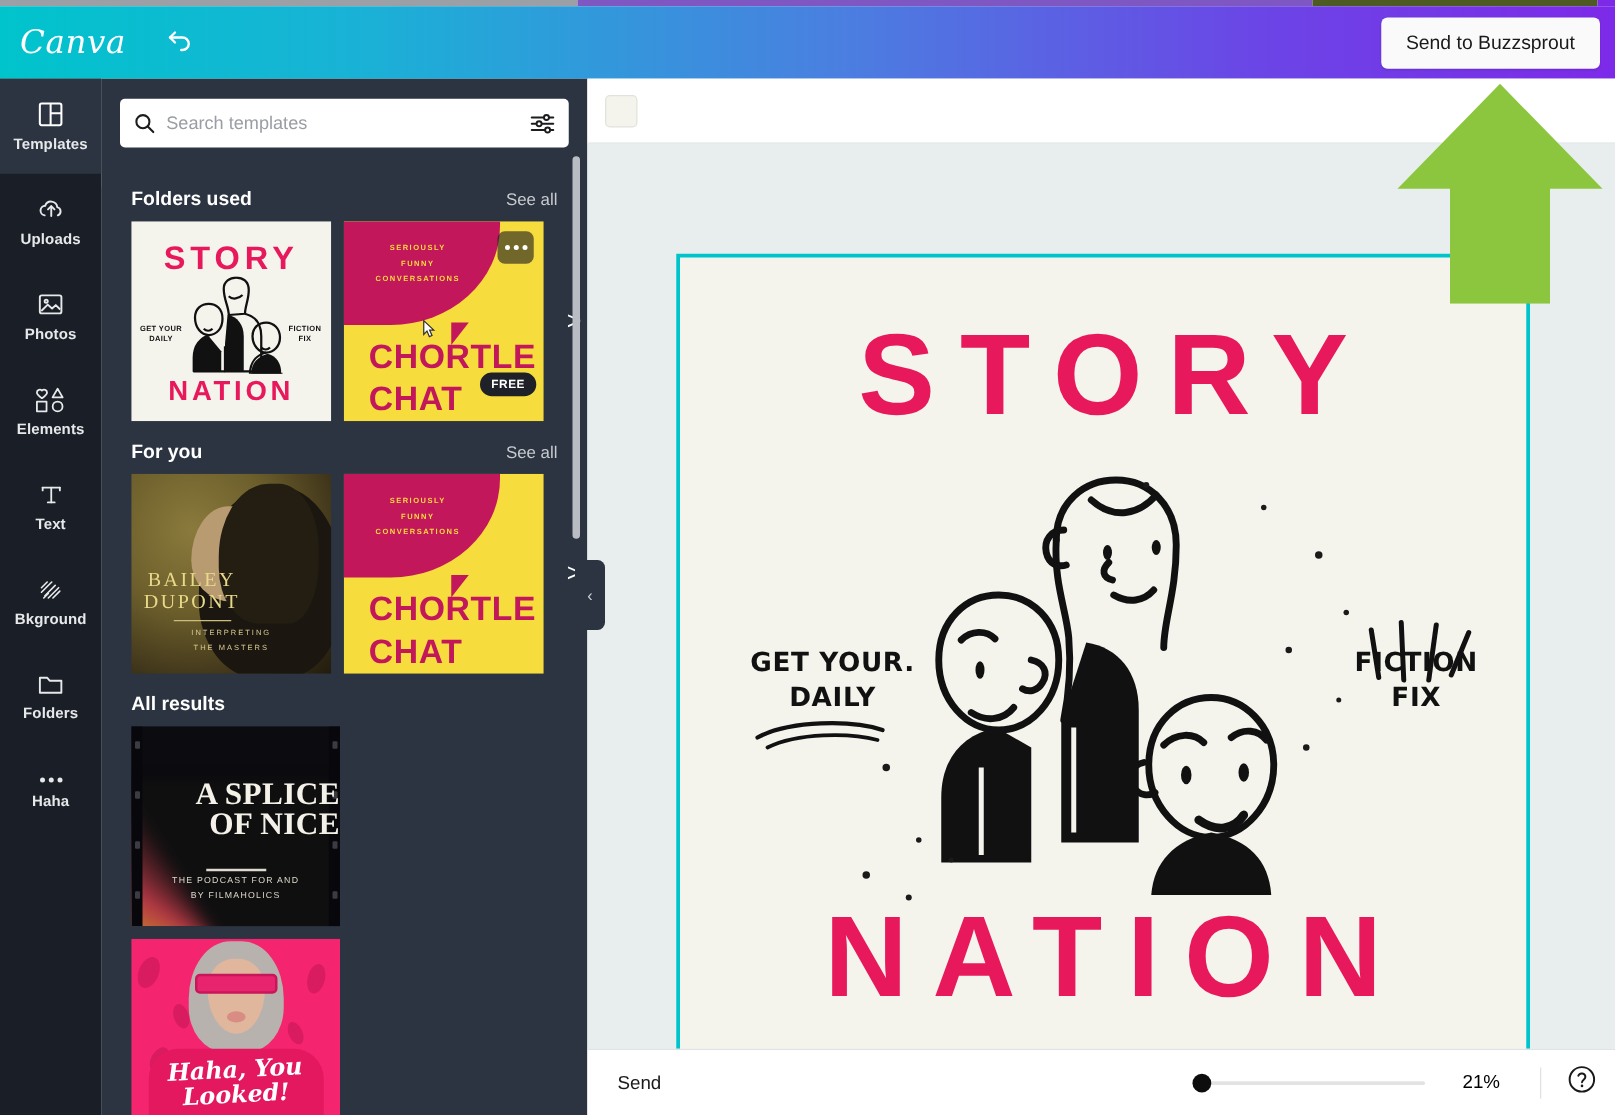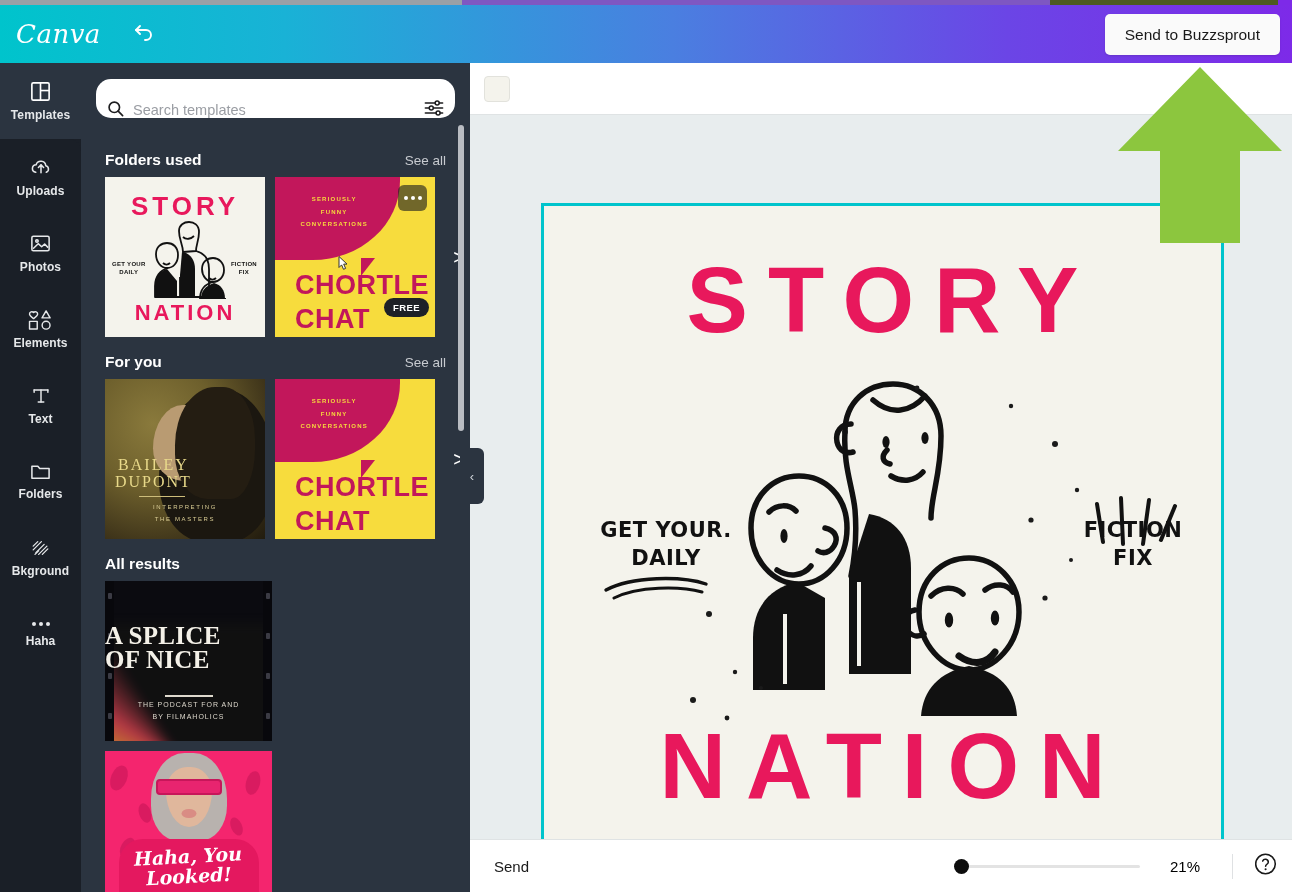--- a/index.html
+++ b/index.html
@@ -61,22 +61,22 @@
   .rail-item svg { display:block; }
   .rail-list { position:absolute; left:0; top:0; width:81px; }
 
   
   .panel {
     position:absolute; left:81px; top:63px; width:389px; height:829px;
     background:#2b3440; overflow:hidden;
   }
   .search-wrap { padding:16px 15px 0 15px; }
   .search-box {
-    position:relative; height:39px; background:#fff; border-radius:15px;
-    display:flex; align-items:flex-end; padding:0 10px;
+    position:relative; height:39px; background:#fff; border-radius:4px;
+    display:flex; align-items:center; padding:16px 10px;
   }
   .search-input {
     flex:1; border:none; outline:none; font-size:14.5px;
     font-family:"Liberation Sans", sans-serif; color:#44464a;
     background:transparent; margin-left:8px;
   }
   .search-input::placeholder { color:#9a9da3; }
   .icon-btn { display:flex; align-items:center; justify-content:center; cursor:pointer; }
 
   .panel-scroll { position:absolute; left:0; top:72px; width:389px; height:757px; }
@@ -195,21 +195,21 @@
     filter: blur(5px); opacity:.85;
   }
   .art-splice .film-l, .art-splice .film-r {
     position:absolute; top:0; bottom:0; width:9px; background:#08080c;
   }
   .art-splice .film-l { left:0; } .art-splice .film-r { right:0; }
   .art-splice .perf {
     position:absolute; left:2.5px; width:4px; height:6px; background:#3b3b44; border-radius:1px;
   }
   .art-splice .ttl {
-    position:absolute; left:0; right:0; top:27%; text-align:left;
+    position:absolute; left:0; right:0; top:27%; text-align:right;
     color:#f4f1e8; font-family:"Liberation Serif", serif; font-weight:700;
     font-size:25px; line-height:.96; letter-spacing:.3px;
   }
   .art-splice .rule2 {
     position:absolute; left:50%; transform:translateX(-50%); bottom:44px;
     width:48px; height:2px; background:#ded9cd;
   }
   .art-splice .sub {
     position:absolute; left:0; right:0; bottom:18px; text-align:center;
     color:#ded9cd; font-size:7px; letter-spacing:1px; line-height:1.7;
@@ -396,39 +396,39 @@
             <line x1="19.5" y1="5.5" x2="19.5" y2="8"></line>
               <line x1="12" y1="5.5" x2="12" y2="18.5"></line>
             <line x1="9" y1="18.5" x2="15" y2="18.5"></line>
           </svg>
         </span>
         <span class="lbl">Text</span>
       </div>
 
       <div class="rail-item">
         <span>
-          <svg width="23" height="21" viewBox="0 0 24 22" fill="none" stroke="#e6e8ea" stroke-width="1.6" stroke-linejoin="round">
-            <path d="M3 18V5.5h6.2l2 2.4H21V18z"></path>
-          </svg>
-        </span>
-        <span class="lbl">Folders</span>
-      </div>
-
-      <div class="rail-item">
-        <span>
           <svg width="23" height="22" viewBox="0 0 24 24" fill="none" stroke="#e6e8ea" stroke-width="1.4" stroke-linecap="round">
             <line x1="4" y1="14" x2="13" y2="5"></line>
               <line x1="7" y1="17" x2="16" y2="8"></line>
             <line x1="10" y1="19" x2="19" y2="10"></line>
               <line x1="6" y1="19" x2="10" y2="15"></line>
             <line x1="14" y1="19" x2="20" y2="13"></line>
               <line x1="4" y1="10" x2="9" y2="5"></line>
           </svg>
         </span>
         <span class="lbl">Bkground</span>
+      </div>
+
+      <div class="rail-item">
+        <span>
+          <svg width="23" height="21" viewBox="0 0 24 22" fill="none" stroke="#e6e8ea" stroke-width="1.6" stroke-linejoin="round">
+            <path d="M3 18V5.5h6.2l2 2.4H21V18z"></path>
+          </svg>
+        </span>
+        <span class="lbl">Folders</span>
       </div>
 
       <div class="rail-item">
         <span>
           <svg width="24" height="10" viewBox="0 0 24 10" fill="#e6e8ea">
             <circle cx="5" cy="5" r="2"></circle>
               <circle cx="12" cy="5" r="2"></circle>
               <circle cx="19" cy="5" r="2"></circle>
           </svg>
         </span>

